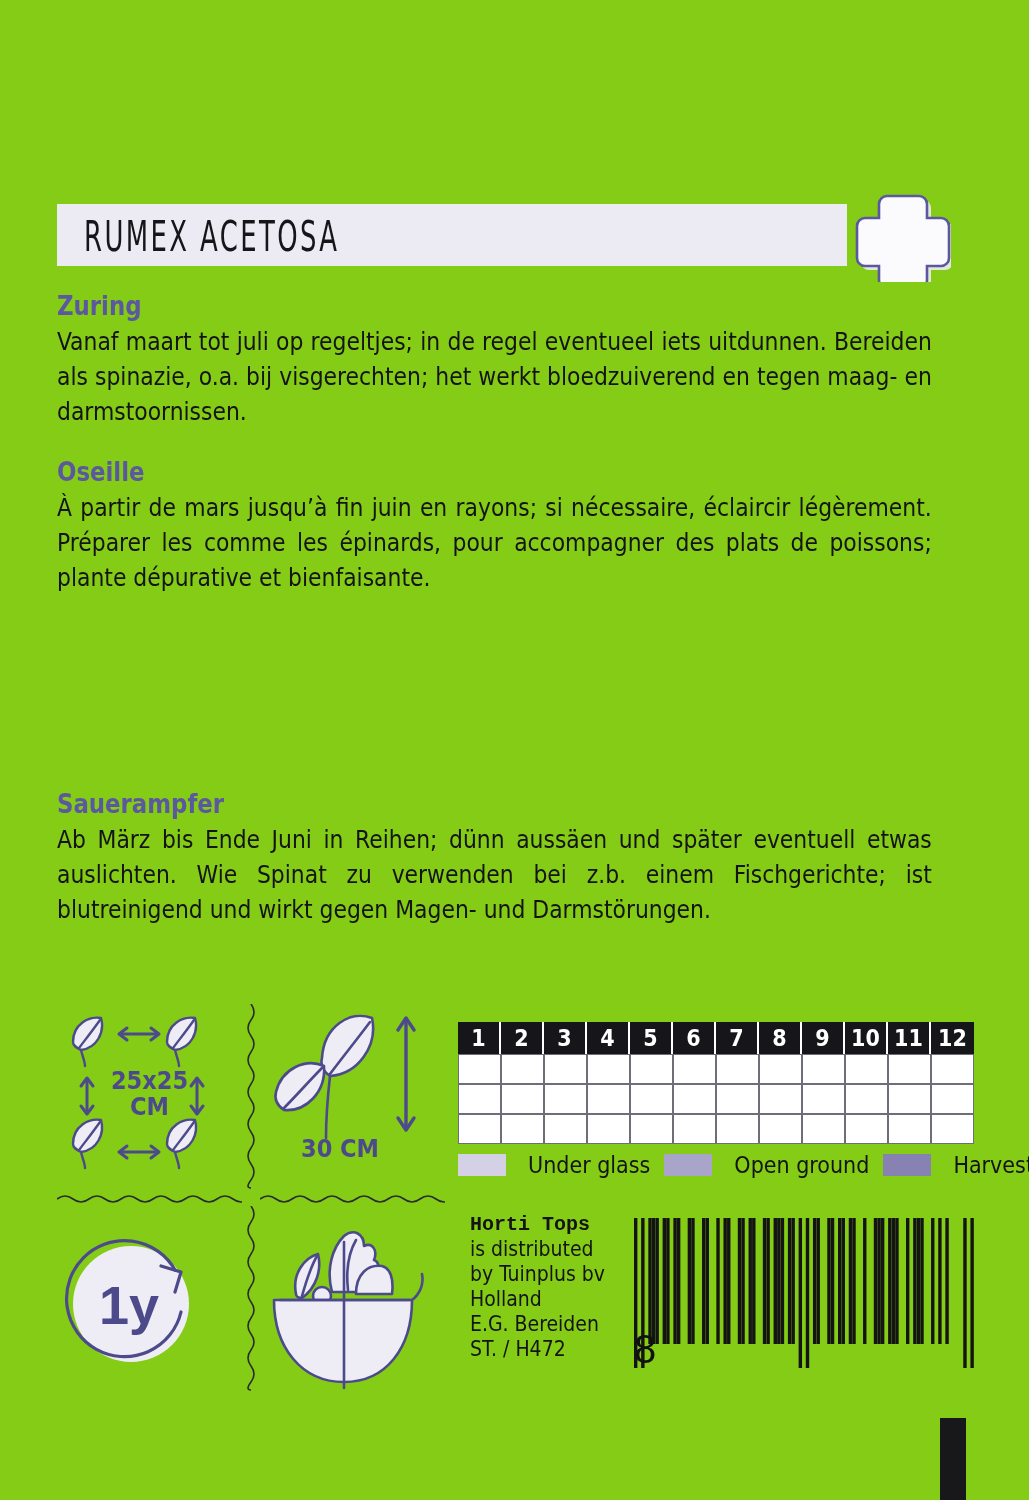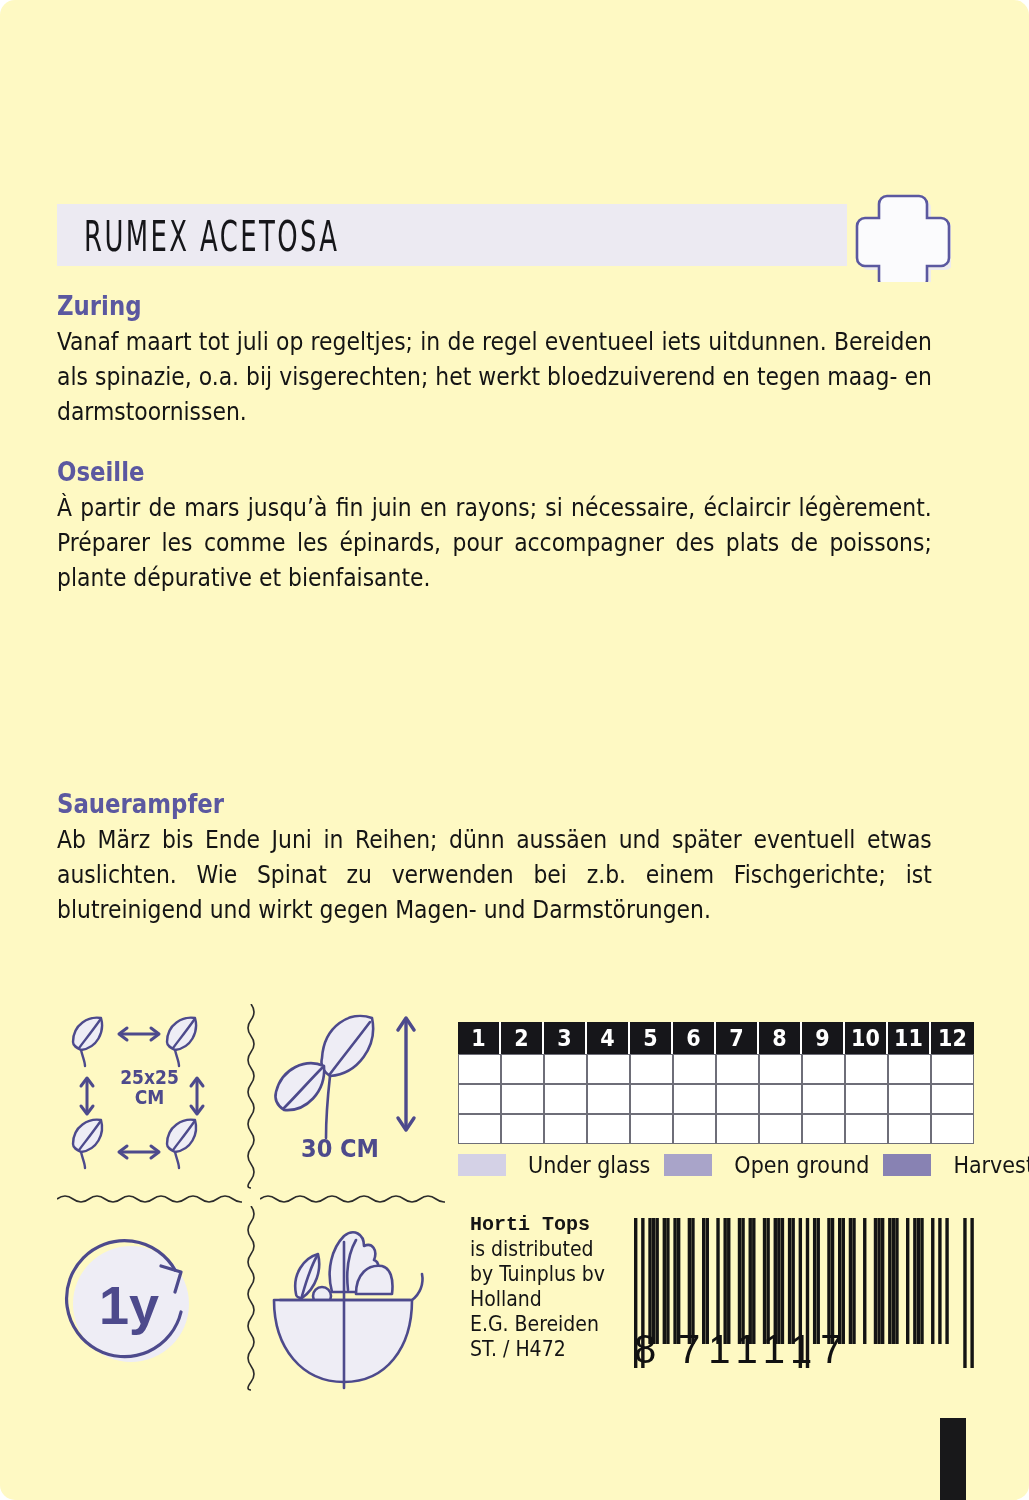--- a/index.html
+++ b/index.html
@@ -13,22 +13,21 @@
     height: 1500px;
     position: relative;
     font-family: "Liberation Sans", sans-serif;
     color: #1a1a1a;
     overflow: hidden;
   }
 
   .packet {
     position: absolute;
     inset: 0;
-    background: #fef9c3;
-    border-radius: 15px;
+    background: #84cc16;
   }
 
   
   .title-band {
     position: absolute;
     left: 57px;
     top: 204px;
     width: 790px;
     height: 62px;
     background: #eceaf2;
@@ -106,21 +105,21 @@
   .icon-label {
     position: absolute;
     font-family: "DejaVu Sans Condensed", "Liberation Sans Narrow", "Liberation Sans", sans-serif;
     font-weight: bold;
     color: #4d4a8c;
     text-align: center;
     line-height: 1.05;
   }
   .label-spacing {
     left: 20px; top: 68px; width: 145px;
-    font-size: 19px;
+    font-size: 25px;
     text-align: center;
   }
   .label-height {
     left: 10px; top: 136px; width: 140px;
     font-size: 25px;
   }
 
   
   .calendar {
     position: absolute;
@@ -520,18 +519,17 @@
         <rect x="286.32" y="4" width="3.40" height="126"></rect>
         <rect x="297.05" y="4" width="3.40" height="126"></rect>
         <rect x="304.21" y="4" width="3.40" height="126"></rect>
         <rect x="311.37" y="4" width="3.40" height="126"></rect>
         <rect x="329.26" y="4" width="3.40" height="150"></rect>
         <rect x="336.42" y="4" width="3.40" height="150"></rect>
       </g>
   </svg>
   <div class="barcode-digits">
     <span class="bc-lead">8</span>
-    <span class="bc-left">711117</span>
   </div>
 
   <div class="crop-mark"></div>
 
 </div>
 
 </body></html>

